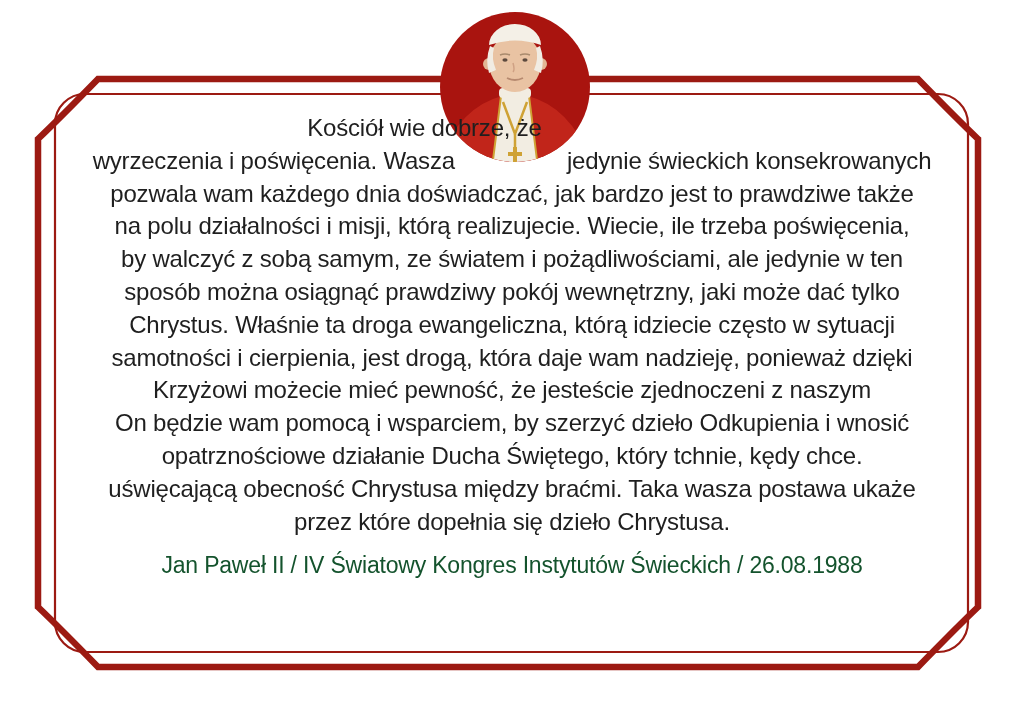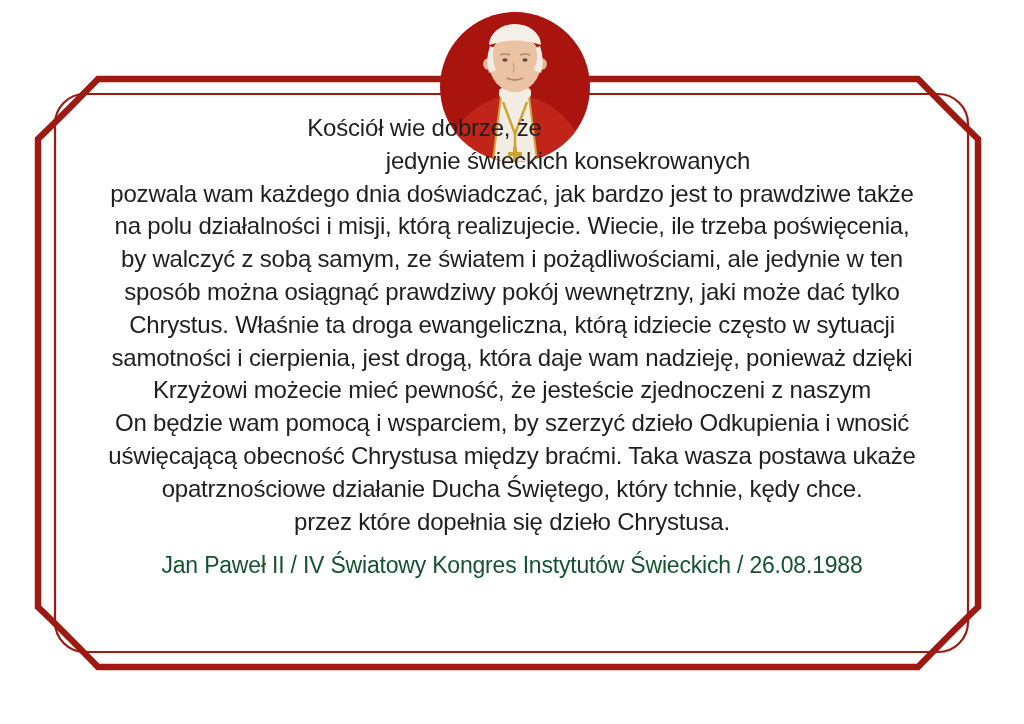--- a/index.html
+++ b/index.html
@@ -84,30 +84,31 @@
       </g>
     </g>
   </svg>
 
   <div class="quote">
     <div class="line split">
       <span>Kościół wie dobrze, że</span>
       <span class="gap1"></span>
     </div>
     <div class="line split">
+      <span>wyrzeczenia i poświęcenia. Wasza</span>
       <span class="gap2"></span>
       <span>jedynie świeckich konsekrowanych</span>
     </div>
     <div class="line">pozwala wam każdego dnia doświadczać, jak bardzo jest to prawdziwe także</div>
     <div class="line">na polu działalności i misji, którą realizujecie. Wiecie, ile trzeba poświęcenia,</div>
     <div class="line">by walczyć z sobą samym, ze światem i pożądliwościami, ale jedynie w ten</div>
     <div class="line">sposób można osiągnąć prawdziwy pokój wewnętrzny, jaki może dać tylko</div>
     <div class="line">Chrystus. Właśnie ta droga ewangeliczna, którą idziecie często w sytuacji</div>
     <div class="line">samotności i cierpienia, jest drogą, która daje wam nadzieję, ponieważ dzięki</div>
     <div class="line">Krzyżowi możecie mieć pewność, że jesteście zjednoczeni z naszym</div>
     <div class="line">On będzie wam pomocą i wsparciem, by szerzyć dzieło Odkupienia i wnosić</div>
+    <div class="line">opatrznościowe działanie Ducha Świętego, który tchnie, kędy chce.</div>
     <div class="line">uświęcającą obecność Chrystusa między braćmi. Taka wasza postawa ukaże</div>
-    <div class="line">opatrznościowe działanie Ducha Świętego, który tchnie, kędy chce.</div>
     <div class="line">przez które dopełnia się dzieło Chrystusa.</div>
     <div class="attribution">Jan Paweł II / IV Światowy Kongres Instytutów Świeckich / 26.08.1988</div>
   </div>
 
 </div>
 
 </body></html>

